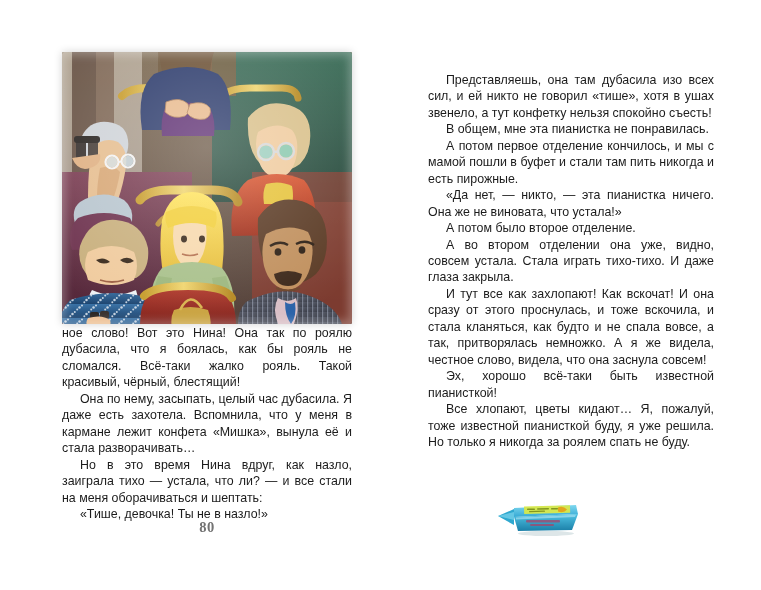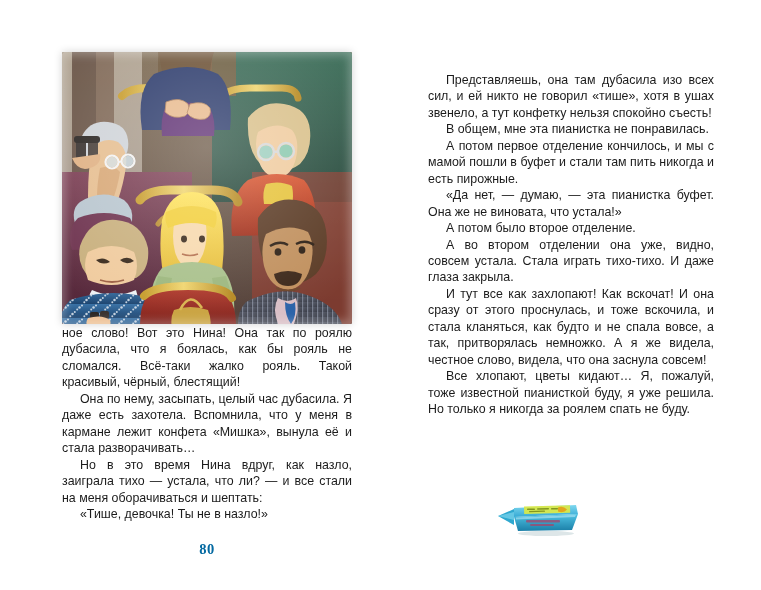--- a/index.html
+++ b/index.html
@@ -56,26 +56,26 @@
   .col-right{
     left:428px;top:72px;width:286px;
   }
 
   
   .col p{ text-align-last:left; }
 
   
   .folio{
     position:absolute;
-    left:62px;top:541px;width:290px;
+    left:62px;top:519px;width:290px;
     text-align:center;
     font-family:"Liberation Serif", serif;
     font-size:14.5px;
     font-weight:700;
-    color:#0369a1;
+    color:#737373;
     letter-spacing:.4px;
   }
 
   
   .vignette{
     position:absolute;
     left:492px;top:500px;
     width:92px;height:40px;
   }
   .vignette svg{display:block;width:100%;height:100%;}
@@ -301,24 +301,25 @@
     <p class="noind">ное слово! Вот это Нина! Она так по роялю дубасила, что я боялась, как бы рояль не сломался. Всё‑таки жалко рояль. Такой красивый, чёрный, блестящий!</p>
     <p>Она по нему, засыпать, целый час дубасила. Я даже есть захотела. Вспомнила, что у меня в кармане лежит конфета «Мишка», вынула её и стала разворачивать…</p>
     <p>Но в это время Нина вдруг, как назло, заиграла тихо — устала, что ли? — и все стали на меня оборачиваться и шептать:</p>
     <p>«Тише, девочка! Ты не в назло!»</p>
   </div>
 
   <div class="col col-right">
     <p>Представляешь, она там дубасила изо всех сил, и ей никто не говорил «тише», хотя в ушах звенело, а тут конфетку нельзя спокойно съесть!</p>
     <p>В общем, мне эта пианистка не понравилась.</p>
     <p>А потом первое отделение кончилось, и мы с мамой пошли в буфет и стали там пить никогда и есть пирожные.</p>
-    <p>«Да нет, — думаю, — эта пианистка буфет. Она же не виновата, что устала!»</p>
+    <p>«Да нет, — никто, — эта пианистка ничего. Она же не виновата, что устала!»</p>
     <p>А потом было второе отделение.</p>
     <p>А во втором отделении она уже, видно, совсем устала. Стала играть тихо‑тихо. И даже глаза закрыла.</p>
     <p>И тут все как захлопают! Как вскочат! И она сразу от этого проснулась, и тоже вскочила, и стала кланяться, как будто и не спала вовсе, а так, притворялась немножко. А я же видела, честное слово, видела, что она заснула совсем!</p>
+    <p>Эх, хорошо всё‑таки быть известной пианисткой!</p>
     <p>Все хлопают, цветы кидают… Я, пожалуй, тоже известной пианисткой буду, я уже решила. Но только я никогда за роялем спать не буду.</p>
   </div>
 
   <div class="folio">80</div>
 
   <div class="vignette">
     <svg viewBox="0 0 92 40">
       <defs>
         <linearGradient id="wrapTop" x1="0" y1="0" x2="0" y2="1">
           <stop offset="0%" stop-color="#7fd8ef"></stop>

